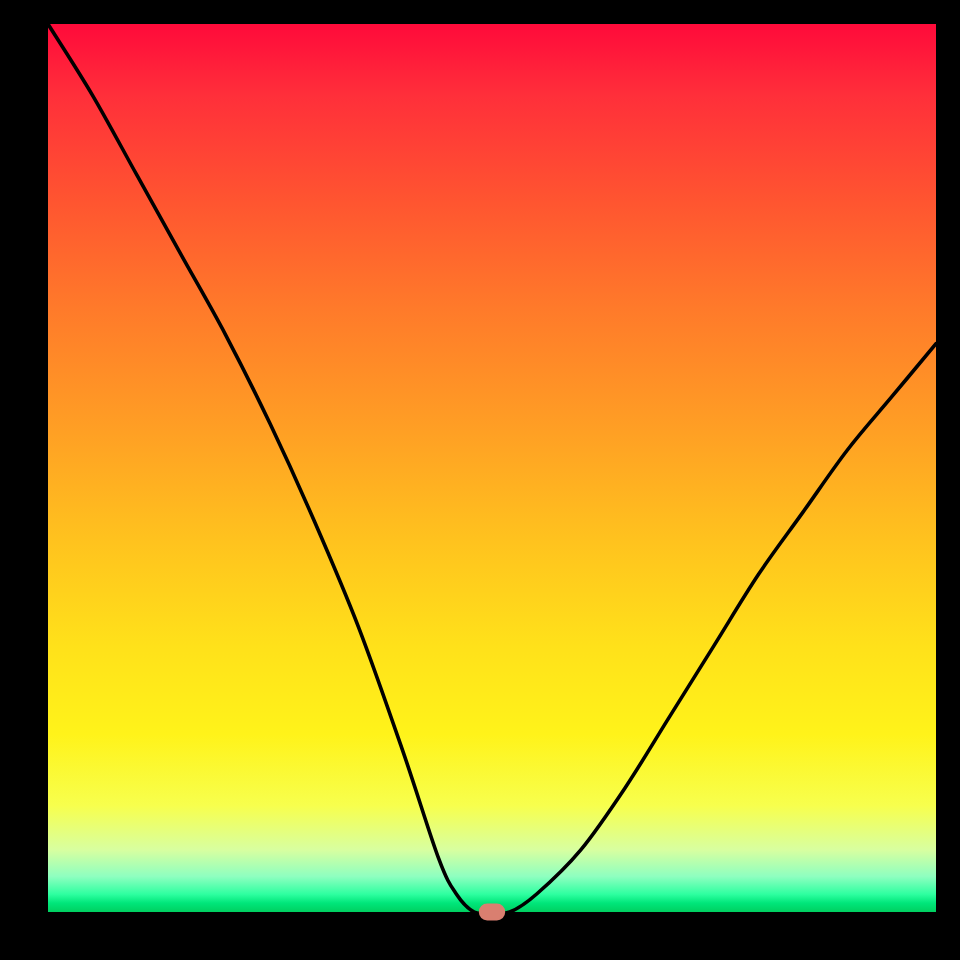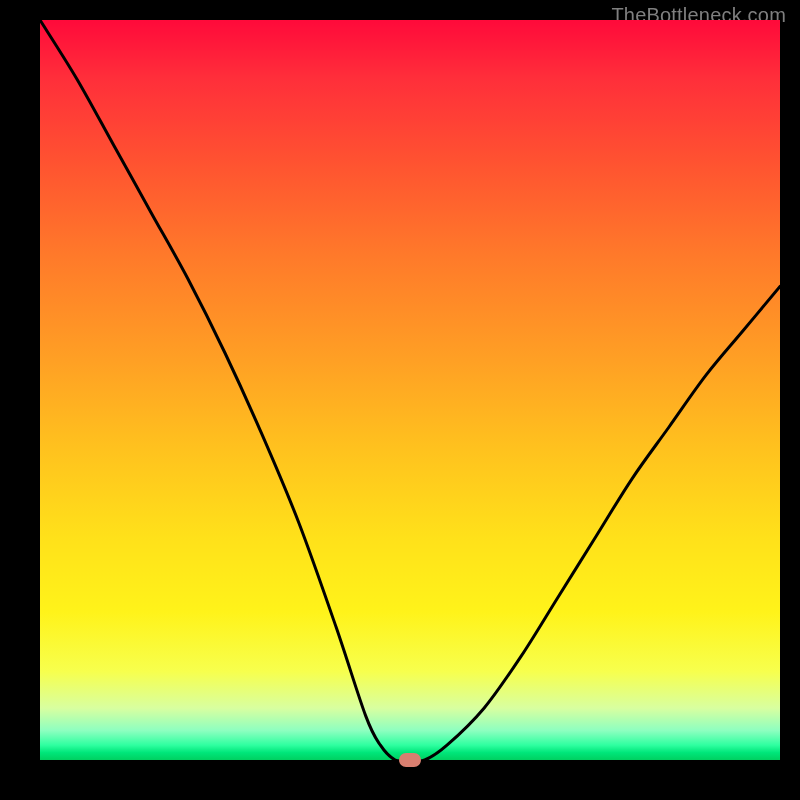--- a/index.html
+++ b/index.html
@@ -56,21 +56,20 @@
     right: 14px;
     color: #7f7f7f;
     font-size: 20px;
     letter-spacing: 0.2px;
   }
 </style>
 </head>
 <body>
 
 <div class="frame">
-  <div class="watermark">TheBottleneck.com</div>
 
   <div class="plot-area">
     <svg id="chart-svg" width="740" height="740" viewBox="0 0 740 740" preserveAspectRatio="none" style="position:absolute; left:0; top:0;">
       <path id="curve-path" fill="none" stroke="#000" stroke-width="3" stroke-linejoin="round" stroke-linecap="round" d="M 0 0 C 6.166666666666667 9.866666666666655, 24.666666666666664 38.23333333333325, 37 59.19999999999993 C 49.333333333333336 80.16666666666661, 61.666666666666664 103.60000000000007, 74 125.80000000000007 C 86.33333333333333 148.00000000000009, 98.66666666666667 170.2, 111 192.39999999999998 C 123.33333333333333 214.59999999999997, 135.66666666666666 235.56666666666666, 148 259 C 160.33333333333334 282.43333333333334, 172.66666666666666 307.09999999999997, 185 332.99999999999994 C 197.33333333333334 358.8999999999999, 209.66666666666666 386.0333333333333, 222 414.4 C 234.33333333333334 442.76666666666665, 246.66666666666666 471.1333333333333, 259 503.2 C 271.3333333333333 535.2666666666667, 284.9 574.7333333333332, 296 606.8 C 307.1 638.8666666666667, 318.20000000000005 675.8666666666667, 325.6 695.6 C 333 715.3333333333334, 335.4666666666667 717.8000000000001, 340.40000000000003 725.2 C 345.33333333333337 732.6, 350.26666666666665 737.5333333333333, 355.2 740 C 360.1333333333333 742.4666666666667, 365.06666666666666 740, 370 740 C 374.93333333333334 740, 378.6333333333333 742.4666666666667, 384.8 740 C 390.9666666666667 737.5333333333333, 397.1333333333334 733.8333333333334, 407.00000000000006 725.2 C 416.86666666666673 716.5666666666667, 431.6666666666667 703, 444 688.2 C 456.3333333333333 673.4000000000001, 468.6666666666667 654.9, 481 636.4 C 493.3333333333333 617.9, 505.6666666666667 596.9333333333334, 518 577.2 C 530.3333333333334 557.4666666666667, 542.6666666666666 537.7333333333333, 555 518 C 567.3333333333334 498.26666666666665, 579.6666666666666 477.3, 592 458.8 C 604.3333333333334 440.3, 616.6666666666666 424.26666666666665, 629 407 C 641.3333333333334 389.73333333333335, 653.6666666666666 371.23333333333335, 666 355.2 C 678.3333333333334 339.16666666666663, 690.6666666666666 325.6, 703 310.8 C 715.3333333333334 296, 733.8333333333334 273.79999999999995, 740 266.4"></path>
     </svg>
     <div id="min-marker" class="marker" style="left: 370px; top: 740px;"></div>
   </div>
 </div>
 
 </body></html>

